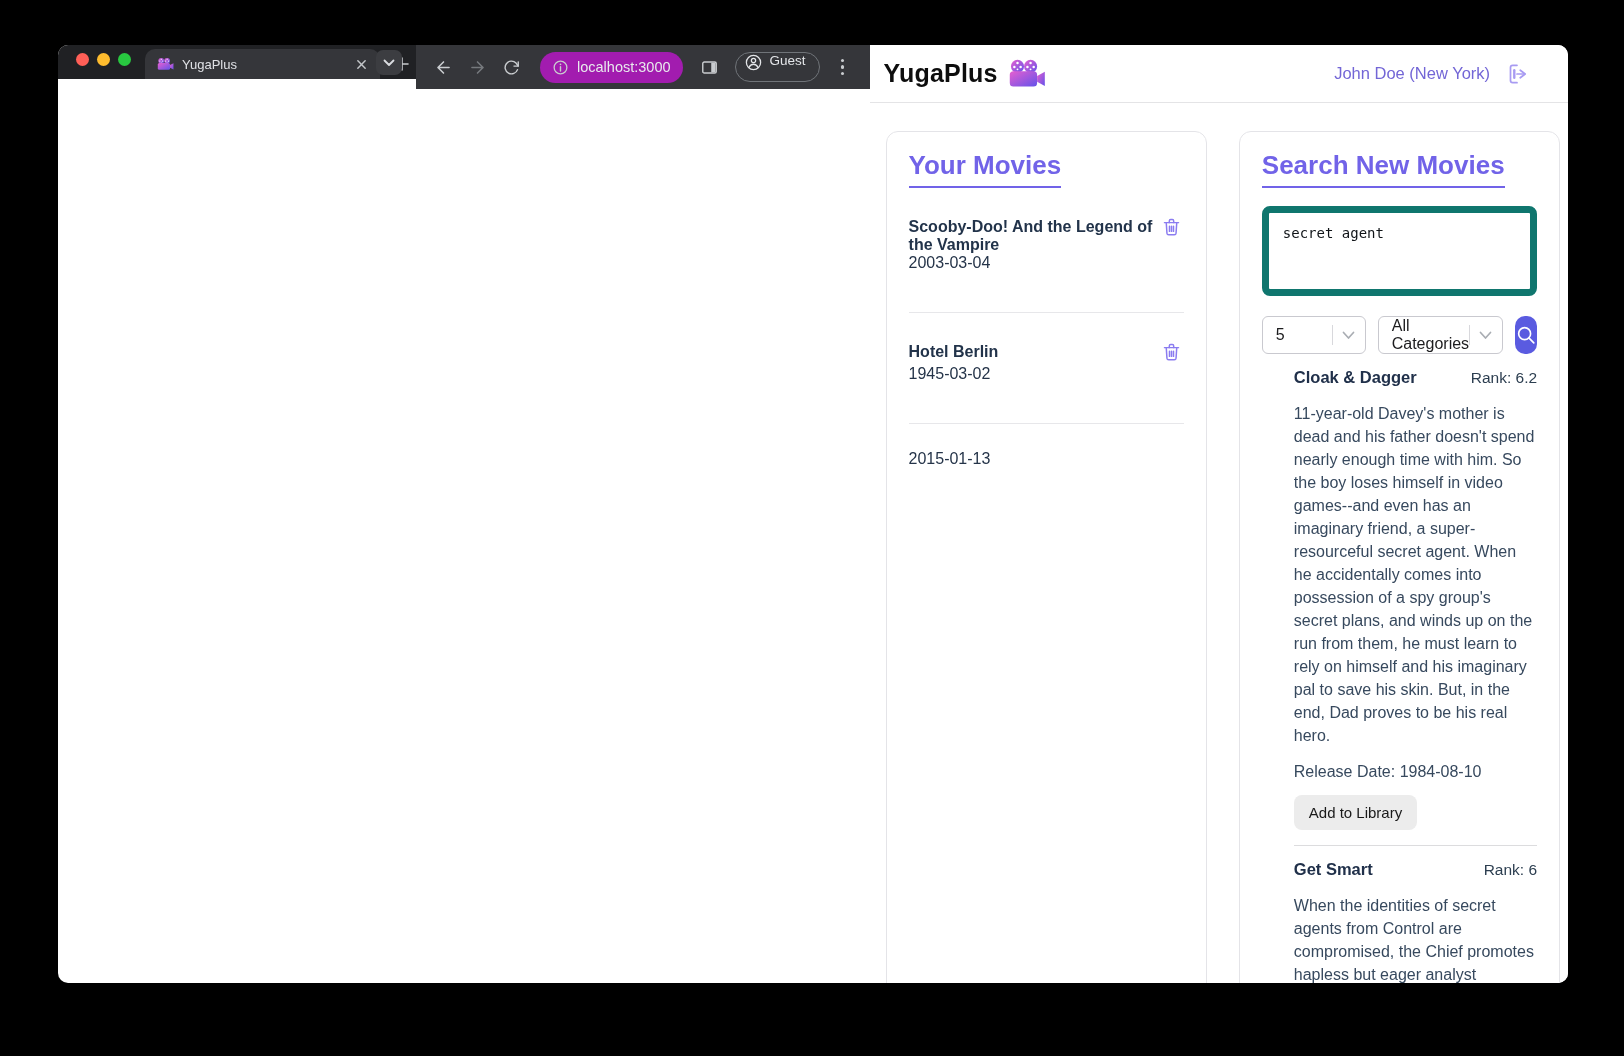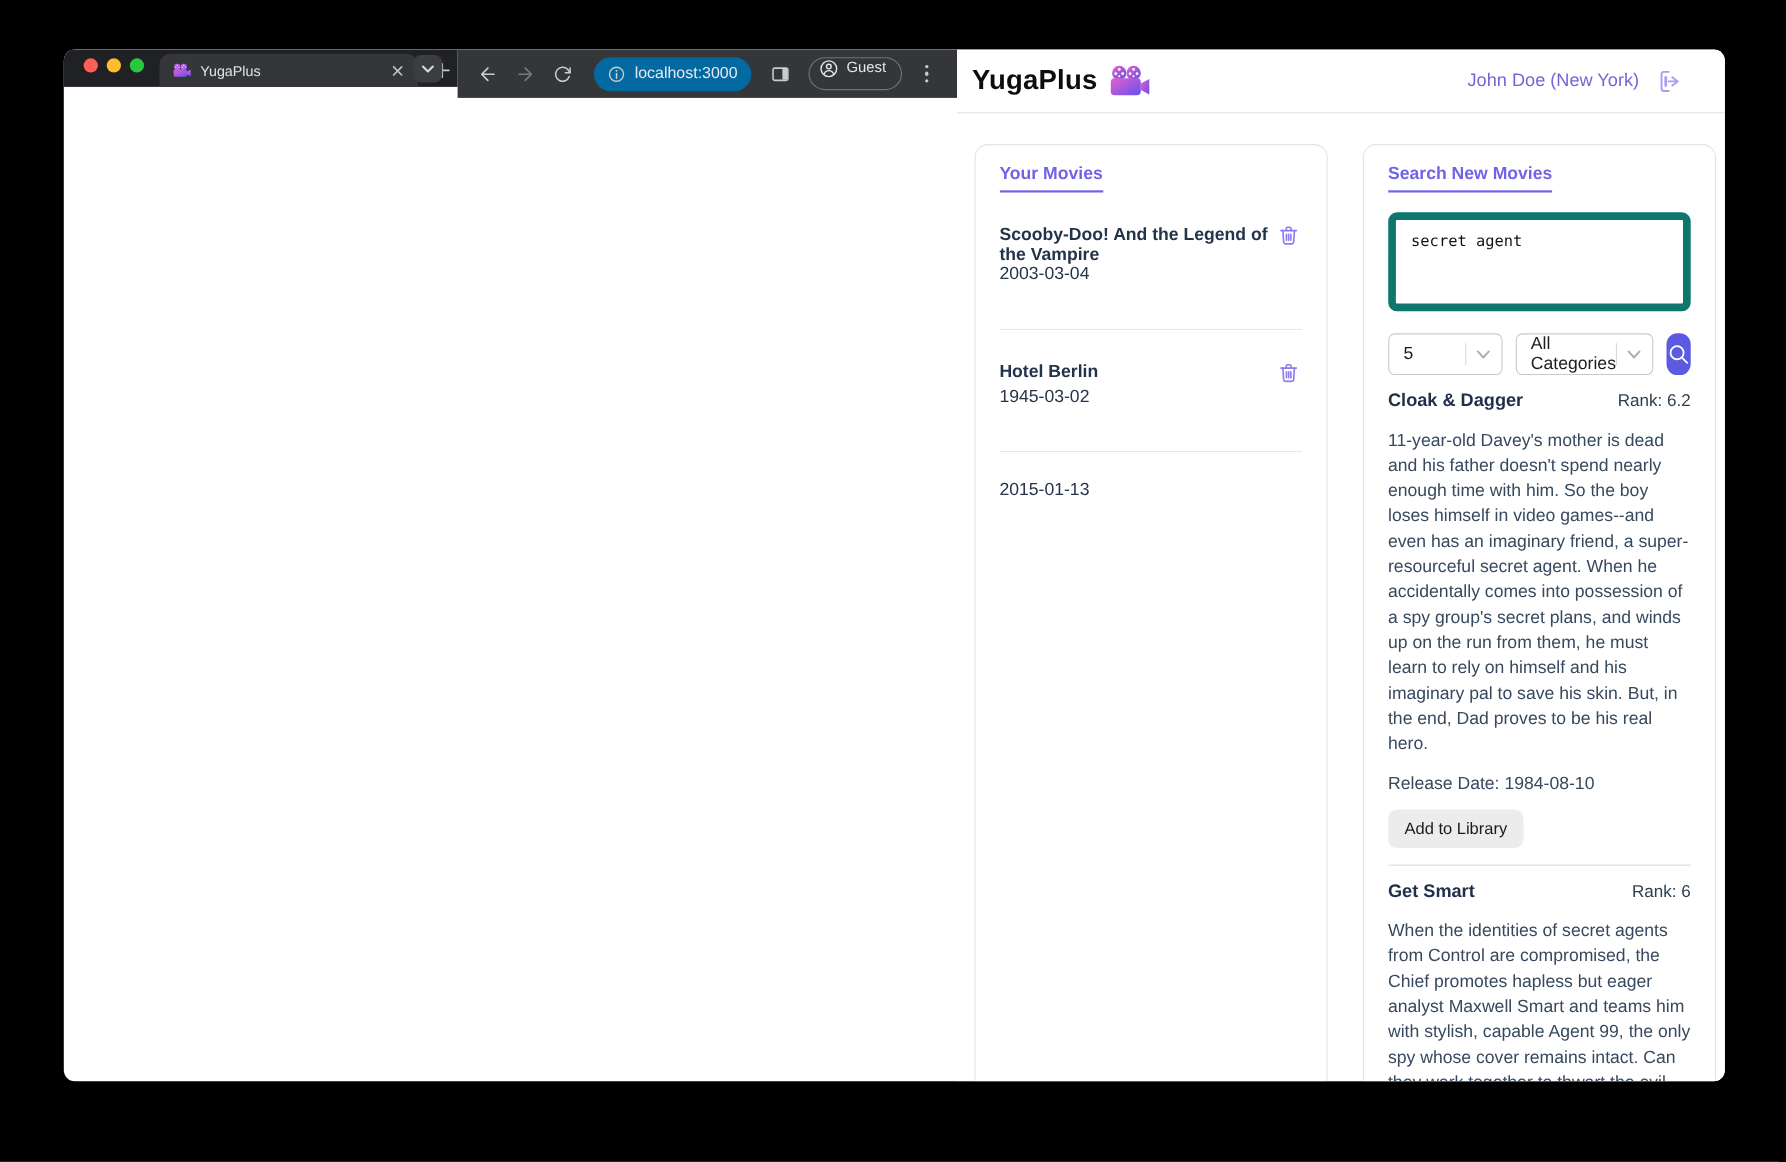--- a/index.html
+++ b/index.html
@@ -17,21 +17,21 @@
   .tab { margin-left:87px; width:235px; height:30px; background:#35363a; border-radius:10px 10px 0 0;
          display:flex; align-items:center; padding:0 10px 0 12px; gap:8px; }
   .tab-title { color:#dfe1e5; font-size:13px; flex:1; white-space:nowrap; overflow:hidden; }
   .tab-close { width:17px; height:17px; display:flex; align-items:center; justify-content:center; border-radius:4px; }
   .newtab-btn { width:28px; height:28px; margin:0 0 1px 8px; display:flex; align-items:center; justify-content:center; border-radius:6px; }
   .tabsearch-btn { position:absolute; right:14px; top:5px; width:26px; height:25px; background:#3c3d41;
                    border-radius:7px; display:flex; align-items:center; justify-content:center; }
 
   .toolbar { height:44px; background:#35363a; display:flex; align-items:center; padding:0 14px 0 12px; gap:4px; flex:0 0 auto; }
   .nav-btn { width:30px; height:30px; display:flex; align-items:center; justify-content:center; border-radius:50%; flex:0 0 auto; }
-  .omnibox { flex:1; height:31px; background:#0369a1; border-radius:16px; margin:0 8px 0 10px;
+  .omnibox { flex:1; height:31px; background:#a21caf; border-radius:16px; margin:0 8px 0 10px;
              display:flex; align-items:center; padding:0 12px; gap:8px; min-width:0; }
   .omnibox-url { color:#e8eaed; font-size:14.5px; white-space:nowrap; }
   .guest-pill { height:30px; border:1px solid #707479; border-radius:15px; display:flex; 
                 gap:7px; padding:0 13px 0 8px; margin:0 6px; }
   .guest-label { color:#e3e5e8; font-size:13.5px; }
   .kebab { width:26px; height:30px; display:flex; flex-direction:column; align-items:center; justify-content:center; gap:3px; }
   .kebab i { width:3.5px; height:3.5px; border-radius:50%; background:#c9cccf; }
 
   
   .page { flex:1; background:#fff; display:flex; flex-direction:column; min-height:0; }
@@ -39,21 +39,21 @@
                 padding:0 46px 0 14px; flex:0 0 auto; }
   .logo-text { font-size:25px; font-weight:bold; color:#0d0d0d; letter-spacing:.2px; }
   .logo-cam { margin-left:10px; }
   .user-name { margin-left:auto; color:#7366d6; font-size:16.5px; }
   .logout-btn { margin-left:14px; display:flex; align-items:center; }
 
   .main { flex:1; display:flex; gap:32px; padding:28px 16px 0; min-height:0; overflow:hidden; }
   .card { flex:1; border:1px solid #e4e4e8; border-radius:12px 12px 0 0; background:#fff;
           padding:18px 22px; height:calc(100% + 40px); overflow:hidden; }
 
-  .panel-title { display:inline-block; font-size:16px; font-weight:bold; color:#7163e8;
+  .panel-title { display:inline-block; font-size:26px; font-weight:bold; color:#7163e8;
                  border-bottom:2px solid #7163e8; padding-bottom:5px; }
 
   
   .movie { border-bottom:1px solid #e7e7ea; padding-bottom:40px; margin-top:26px; }
   .movie.no-divider { border-bottom:none; }
   .movie-row { display:flex; justify-content:space-between; align-items:flex-start; }
   .movie-title { font-size:16px; font-weight:bold; color:#22334a; padding-top:4px; }
   .trash-btn { background:none; border:none; cursor:pointer; padding:2px; line-height:0; }
   .movie-date { font-size:16px; color:#253449; }
 
@@ -63,21 +63,21 @@
                      font-family:"DejaVu Sans Mono", monospace; font-size:14px; color:#101418; }
   .controls { display:flex; gap:12px; margin-top:20px; }
   .select { height:38px; border:1px solid #c9c9cf; border-radius:6px; background:#fff;
             display:flex; align-items:center; padding:0 10px 0 13px; font-size:16px; color:#1c1c1e; }
   .select-1 { width:266px; } .select-2 { flex:1; }
   .select-value { flex:1; }
   .select-sep { width:1px; height:20px; background:#d8d8dc; margin-right:9px; }
   .search-btn { width:47px; height:38px; background:#5a5be0; border:none; border-radius:10px;
                 display:flex; align-items:center; justify-content:center; cursor:pointer; }
 
-  .result { padding-top:12px; }
+  .result { padding-top:12px;margin-left:32px; }
   .result-head { display:flex; justify-content:space-between; align-items:baseline; margin-top:2px; }
   .result-title { font-size:16.5px; font-weight:bold; color:#20304a; }
   .result-rank { font-size:15.5px; color:#2c3e50; }
   .result-desc { margin-top:15px; font-size:16px; line-height:23px; color:#37495e; }
   .result-release { margin-top:16px; font-size:16px; color:#37495e; }
   .add-btn { margin-top:14px; background:#ececec; color:#1a1a1a; border:none; border-radius:8px;
              padding:9px 15px; font-size:15px; font-family:inherit; cursor:pointer; }
   .result-divider { border:none; border-top:1px solid #dcdcde; margin-top:15px; }
   .result-divider.last { margin-top:44px; }
 

